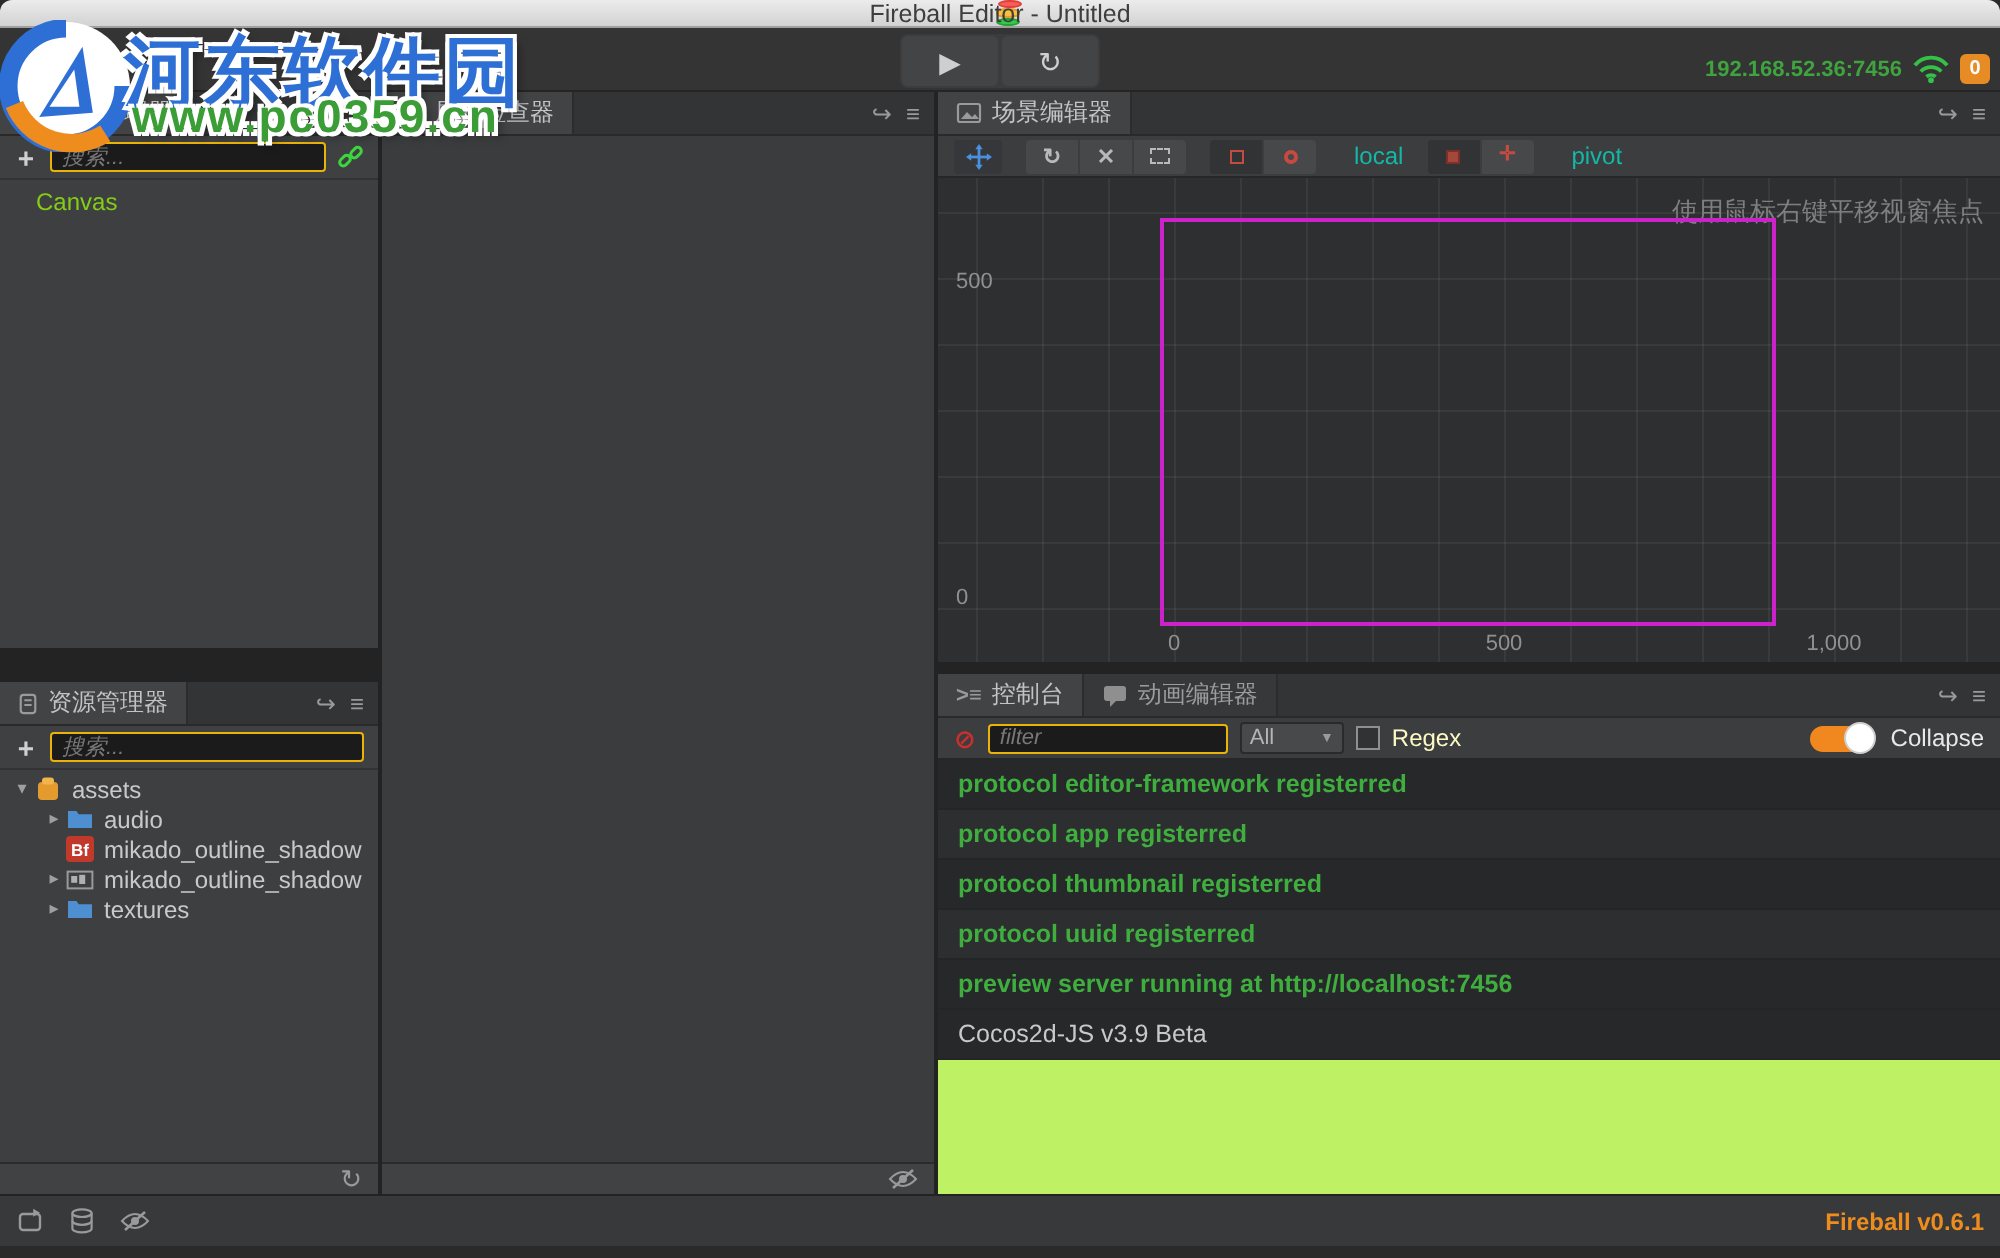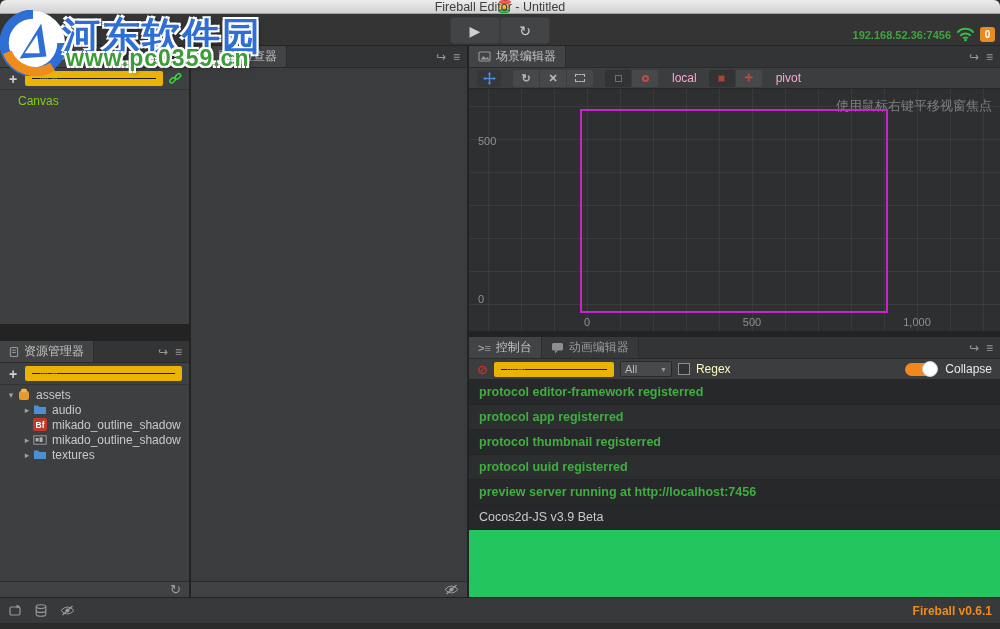--- a/index.html
+++ b/index.html
@@ -40,21 +40,21 @@
             border-bottom:1px solid #2a2a2a; flex:none;}
   .tab { display:flex; align-items:center; gap:5px; padding:0 9px; background:#414345;
          color:#c3c3c3; font-size:12px; border-right:1px solid #2c2c2c; cursor:pointer;}
   .tab.inactive { background:#36383a; color:#9b9c9d; }
   .tab-actions { margin-left:auto; display:flex; align-items:center; gap:7px; padding-right:7px; }
   .ticon { color:#9a9a9a; font-size:12px; cursor:pointer; line-height:1; }
 
   .searchrow { height:22px; background:#3e4042; display:flex; align-items:center;
                padding:0 7px; gap:6px; flex:none; border-bottom:1px solid #333;}
   .plus { color:#d0d0d0; font-size:14px; font-weight:bold; cursor:pointer; width:12px; text-align:center;}
-  input.search { flex:1; height:15px; background:#1b1b1b; border:7px solid #eab308; border-radius:2px;
+  input.search { flex:1; height:15px; background:#1b1b1b; border:1px solid #eab308; border-radius:2px;
                  color:#cccccc; font-size:11px; padding:0 5px; outline:none; min-width:0;}
   input.search::placeholder { color:#787878; font-style:italic; }
 
   
   .hnode { height:18px; display:flex; align-items:center; padding-left:18px;
            color:#84cc16; font-size:12px; cursor:pointer; }
 
   
   .tree { padding-top:2px; flex:1; }
   .trow { height:15px; display:flex; align-items:center; color:#c9c9c9; font-size:12px; cursor:pointer; }
@@ -73,21 +73,21 @@
   .scene-panel { height:285px; flex:none; }
   .scenebar { height:21px; background:#3b3d3f; border-bottom:1px solid #272727;
               display:flex; align-items:center; padding:0 8px; gap:4px; flex:none;}
   .tool, .toolgroup button { height:17px; border:0; border-radius:2px; background:#46484a;
               color:#b9b9b9; display:flex; align-items:center; justify-content:center;
               cursor:pointer; font-size:11px; }
   .tool { width:24px; background:#35373a; }
   .toolgroup { display:flex; gap:1px; border-radius:2px; overflow:hidden; margin-left:8px;}
   .toolgroup button { width:26px; border-radius:0;}
   .toolgroup button.active { background:#313335; }
-  .toollabel { color:#f9a8d4; font-size:12px; margin-left:10px; }
+  .toollabel { color:#14b8a6; font-size:12px; margin-left:15px; }
   .rect-glyph { width:10px; height:8px; border:1px dashed #b9b9b9; display:inline-block;}
   .red-sq { width:7px; height:7px; border:1px solid #c54b42; display:inline-block;}
   .red-sq-fill { width:7px; height:7px; background:#a3483c; border:1px solid #7e3026; display:inline-block;}
   .red-dot { width:7px; height:7px; border:2px solid #c54b42; border-radius:50%; display:inline-block;}
   .red-cross { color:#c54b42; font-size:10px; font-weight:bold; line-height:1;}
 
   .scene-canvas { flex:1; position:relative; background:#2d2f31; overflow:hidden;
       background-image:
         linear-gradient(to right, rgba(255,255,255,.05) 1px, transparent 1px),
         linear-gradient(to bottom, rgba(255,255,255,.05) 1px, transparent 1px);
@@ -109,21 +109,21 @@
             justify-content:space-between; cursor:pointer;}
   .select .dd { font-size:7px; color:#9a9a9a; }
   .checkbox { width:12px; height:12px; background:#303234; border:1px solid #8f8f8f; display:inline-block; cursor:pointer;}
   .cblabel { color:#fef9c3; font-size:12px; }
   .spacer { flex:1; }
   .toggle { width:30px; height:13px; background:#f0871f; border-radius:7px; position:relative; cursor:pointer;}
   .toggle .knob { position:absolute; right:-3px; top:-2px; width:16px; height:16px;
                   background:#fff; border:1px solid #cfcfcf; border-radius:50%; }
   .toglabel { color:#e8e8e8; font-size:12px; margin-left:4px;}
 
-  .logs { flex:1; background:#22c55e; display:flex; flex-direction:column; }
+  .logs { flex:1; background:#bef264; display:flex; flex-direction:column; }
   .log-row { height:25px; flex:none; display:flex; align-items:center; padding-left:10px;
              border-bottom:1px solid #232527; font-size:12.5px; cursor:default;}
   .log-row:nth-child(odd){ background:#26282a; }
   .log-row:nth-child(even){ background:#2c2e30; }
   .log-row:nth-child(6){ background:#26282a; }
   .log-row:nth-child(7){ background:#2e3032; }
   .log-row.success span { color:#3fae3f; font-weight:bold; }
   .log-row.plain span { color:#c9c9c9; }
 
   

